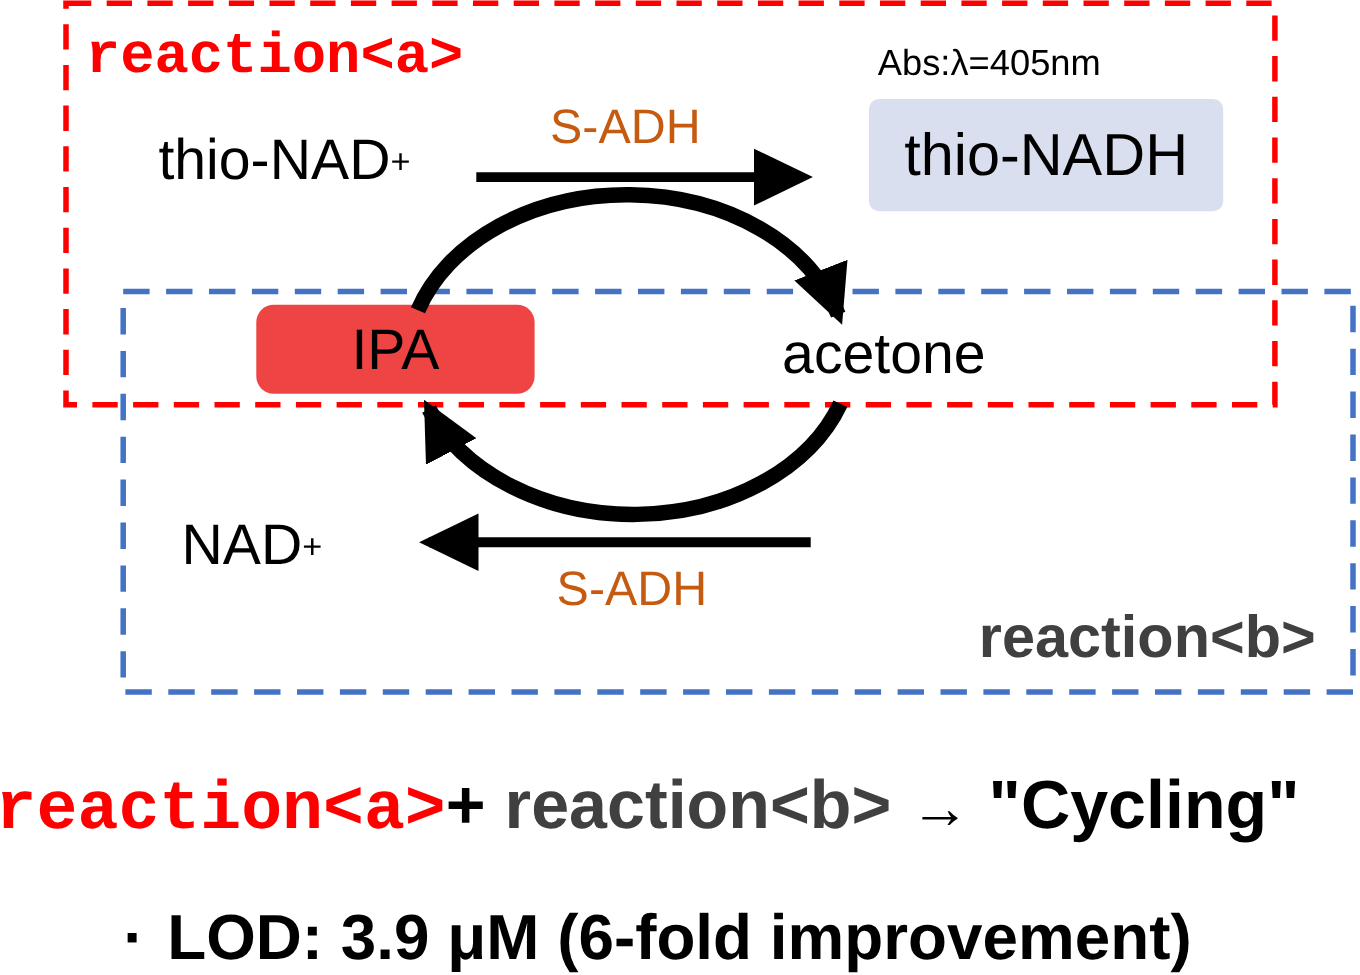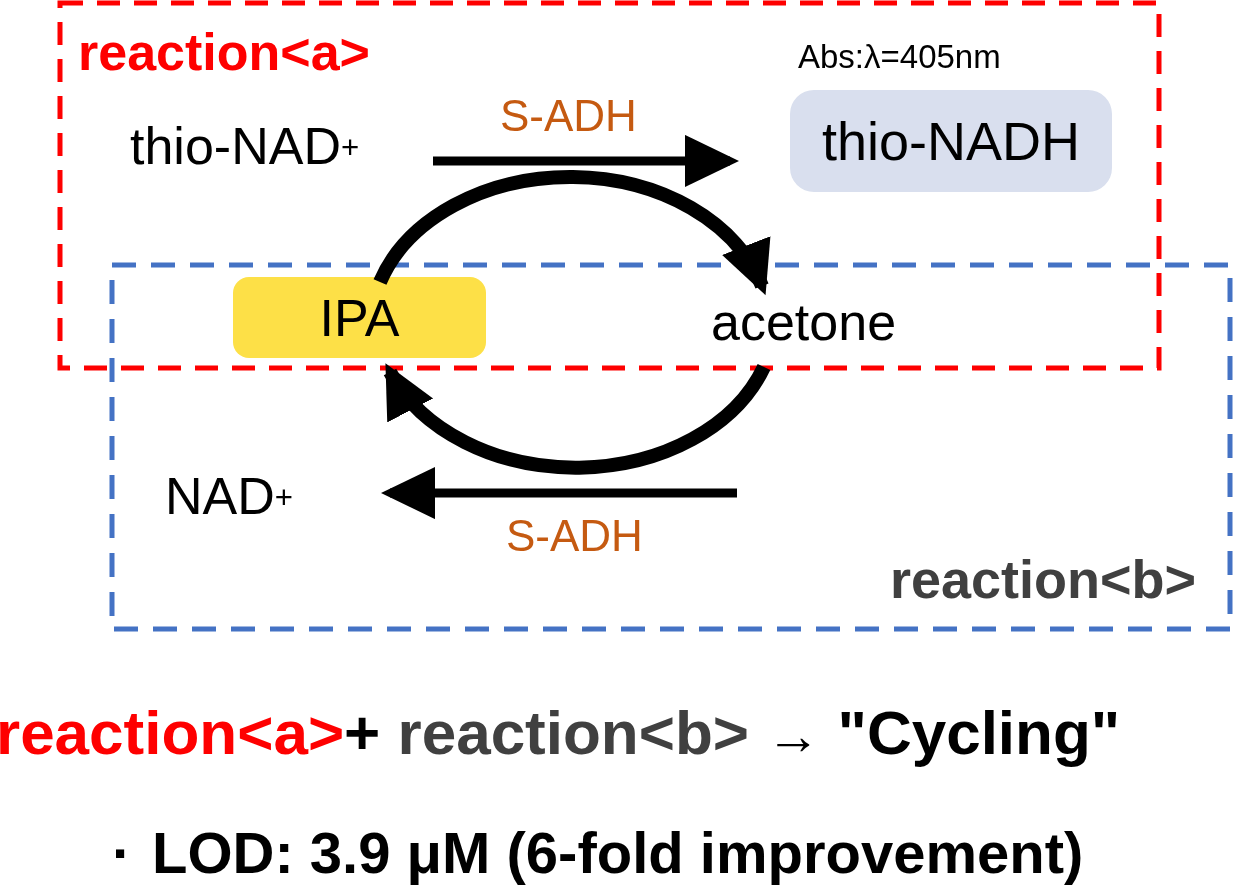--- a/index.html
+++ b/index.html
@@ -13,29 +13,29 @@
   }
   .abs{position:absolute;white-space:nowrap;line-height:1;}
   
   #diagram-svg{position:absolute;left:0;top:0;pointer-events:none;z-index:5;}
   .red-dash{fill:none;stroke:#FE0000;stroke-width:5;stroke-dasharray:23 14;}
   .blue-dash{fill:none;stroke:#4472C4;stroke-width:5;stroke-dasharray:24 15;}
   .arrow-line{stroke:#000000;stroke-width:9;fill:none;}
   .arrow-arc{stroke:#000000;stroke-width:14;fill:none;}
   
   .rxn-label{font-weight:bold;font-size:52px;}
-  .rxn-a{color:#FE0000;}
+  .rxn-a{color:#FE0000;font-family:Liberation Mono, monospace;}
   .rxn-b{color:#404040;font-size:54px;}
   .molecule{font-size:52px;color:#000000;}
   .molecule sup{font-size:60%;vertical-align:6px;line-height:0;}
   .enzyme{font-size:44px;color:#C55A11;text-align:center;}
   .abs-note{font-size:33px;color:#000000;}
   .pill{display:flex;align-items:center;justify-content:center;z-index:2;}
-  .pill-nadh{left:790px;top:90px;width:322px;height:102px;background:#D9DFEE;border-radius:24px;}
-  .pill-ipa{left:233px;top:277px;width:253px;height:81px;background:#fde047;border-radius:16px;text-align:right;}
+  .pill-nadh{left:790px;top:90px;width:322px;height:102px;background:#D9DFEE;border-radius:9px;}
+  .pill-ipa{left:233px;top:277px;width:253px;height:81px;background:#ef4444;border-radius:16px;text-align:right;}
   
   .equation{left:-4px;top:702px;font-size:62px;font-weight:bold;z-index:3;}
   .equation .thin-arrow{font-weight:normal;font-size:54px;}
   .note-line{top:824px;font-size:58px;font-weight:bold;z-index:3;}
   .note-bullet{left:112px;}
   .note-text{left:152px;}
   .z1{z-index:1;margin-left:48px;} .z3{z-index:3;}
 </style>
 </head>
 <body>
@@ -57,21 +57,21 @@
 
     <line class="arrow-line" x1="433" y1="161" x2="730" y2="161" marker-end="url(#ah-line)"></line>
     <line class="arrow-line" x1="737" y1="493" x2="390" y2="493" marker-end="url(#ah-line)"></line>
 
     <path class="arrow-arc" d="M380,282 A200,152 0 0 1 762,286" marker-end="url(#ah-arc)"></path>
     <path class="arrow-arc" d="M764,367 A200,152 0 0 1 390,372" marker-end="url(#ah-arc)"></path>
   </svg>
 
   <div class="abs rxn-label rxn-a z3" style="left:78px;top:26px;">reaction&lt;a&gt;</div>
 
-  <div class="abs molecule z3" style="left:130px;top:120px;">
+  <div class="abs molecule z3" style="left:144px;top:120px;">
     <span>thio-NAD</span><sup>+</sup>
   </div>
 
   <div class="abs enzyme z3" style="left:500px;top:94px;">S-ADH</div>
 
   <div class="abs abs-note z3" style="left:798px;top:40px;">Abs:λ=405nm</div>
 
   <div class="abs pill pill-nadh">
     <span class="molecule" style="font-size:54px;">thio-NADH</span>
   </div>

